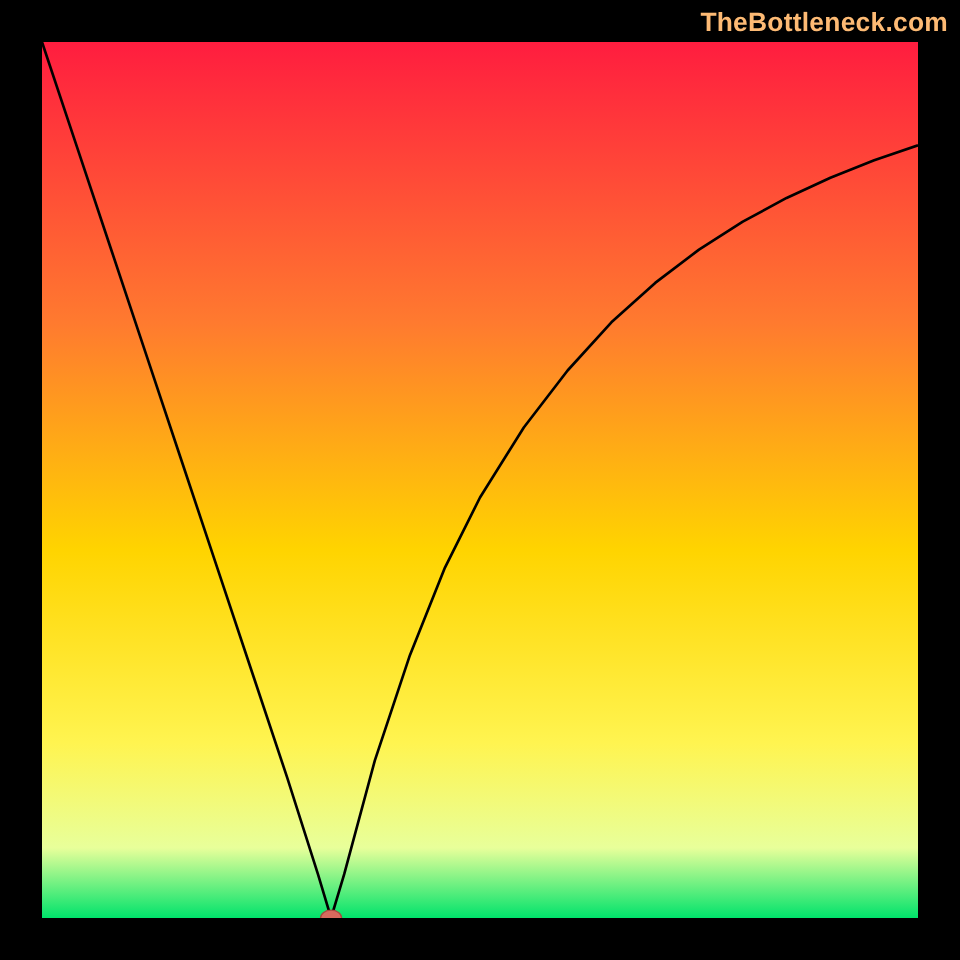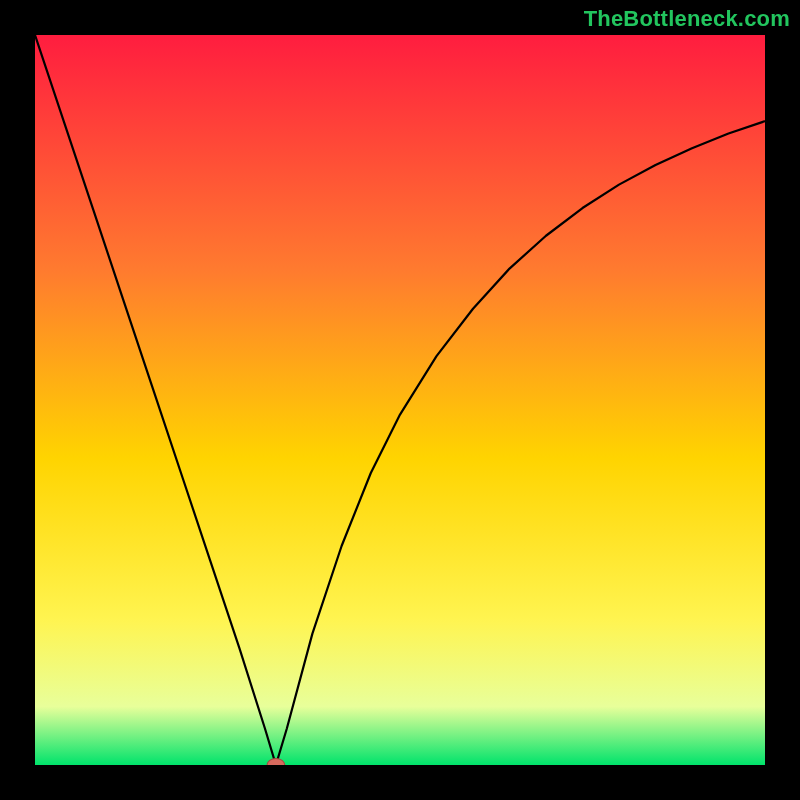--- a/index.html
+++ b/index.html
@@ -24,21 +24,21 @@
     top: 35px;
     left: 35px;
     width: 730px;
     height: 730px;
     display: block;
   }
   .watermark {
     position: absolute;
     top: 6px;
     right: 10px;
-    color: #22c55e;
+    color: #fdba74;
     font-size: 22px;
     font-weight: 600;
     letter-spacing: 0.2px;
     margin-left: 44px;
   }
 </style>
 </head>
 <body>
 
 <div class="frame">

